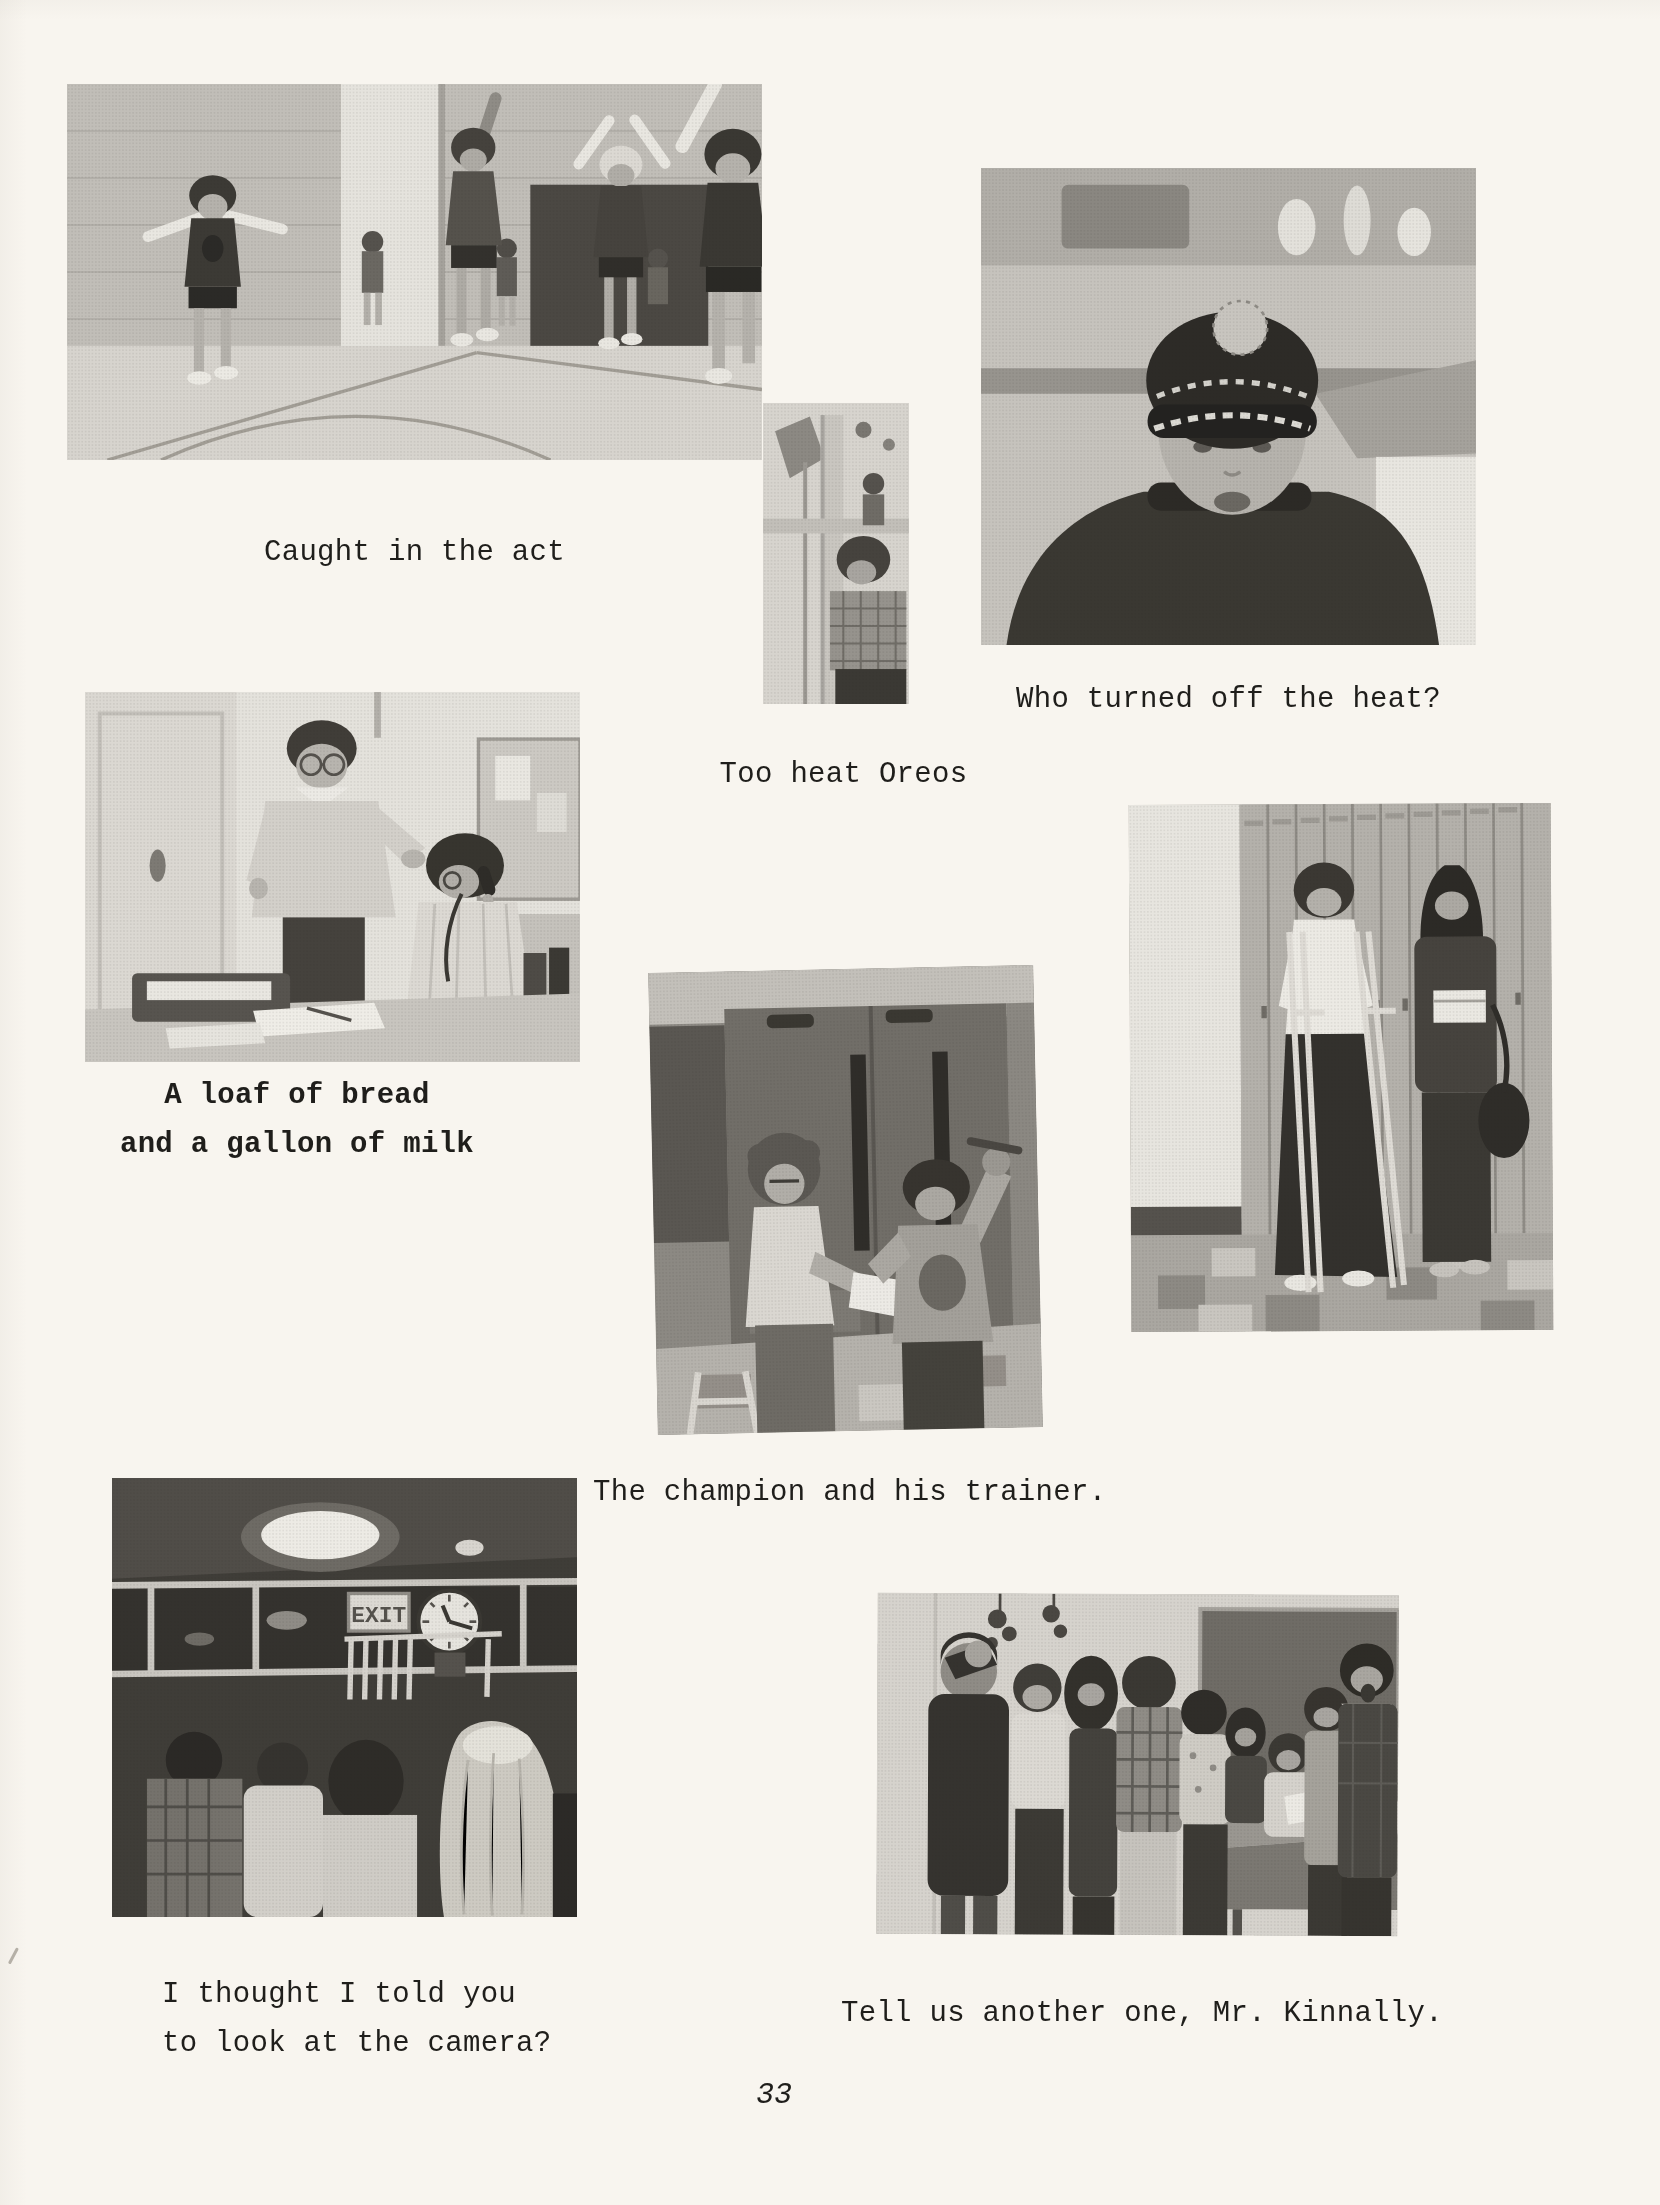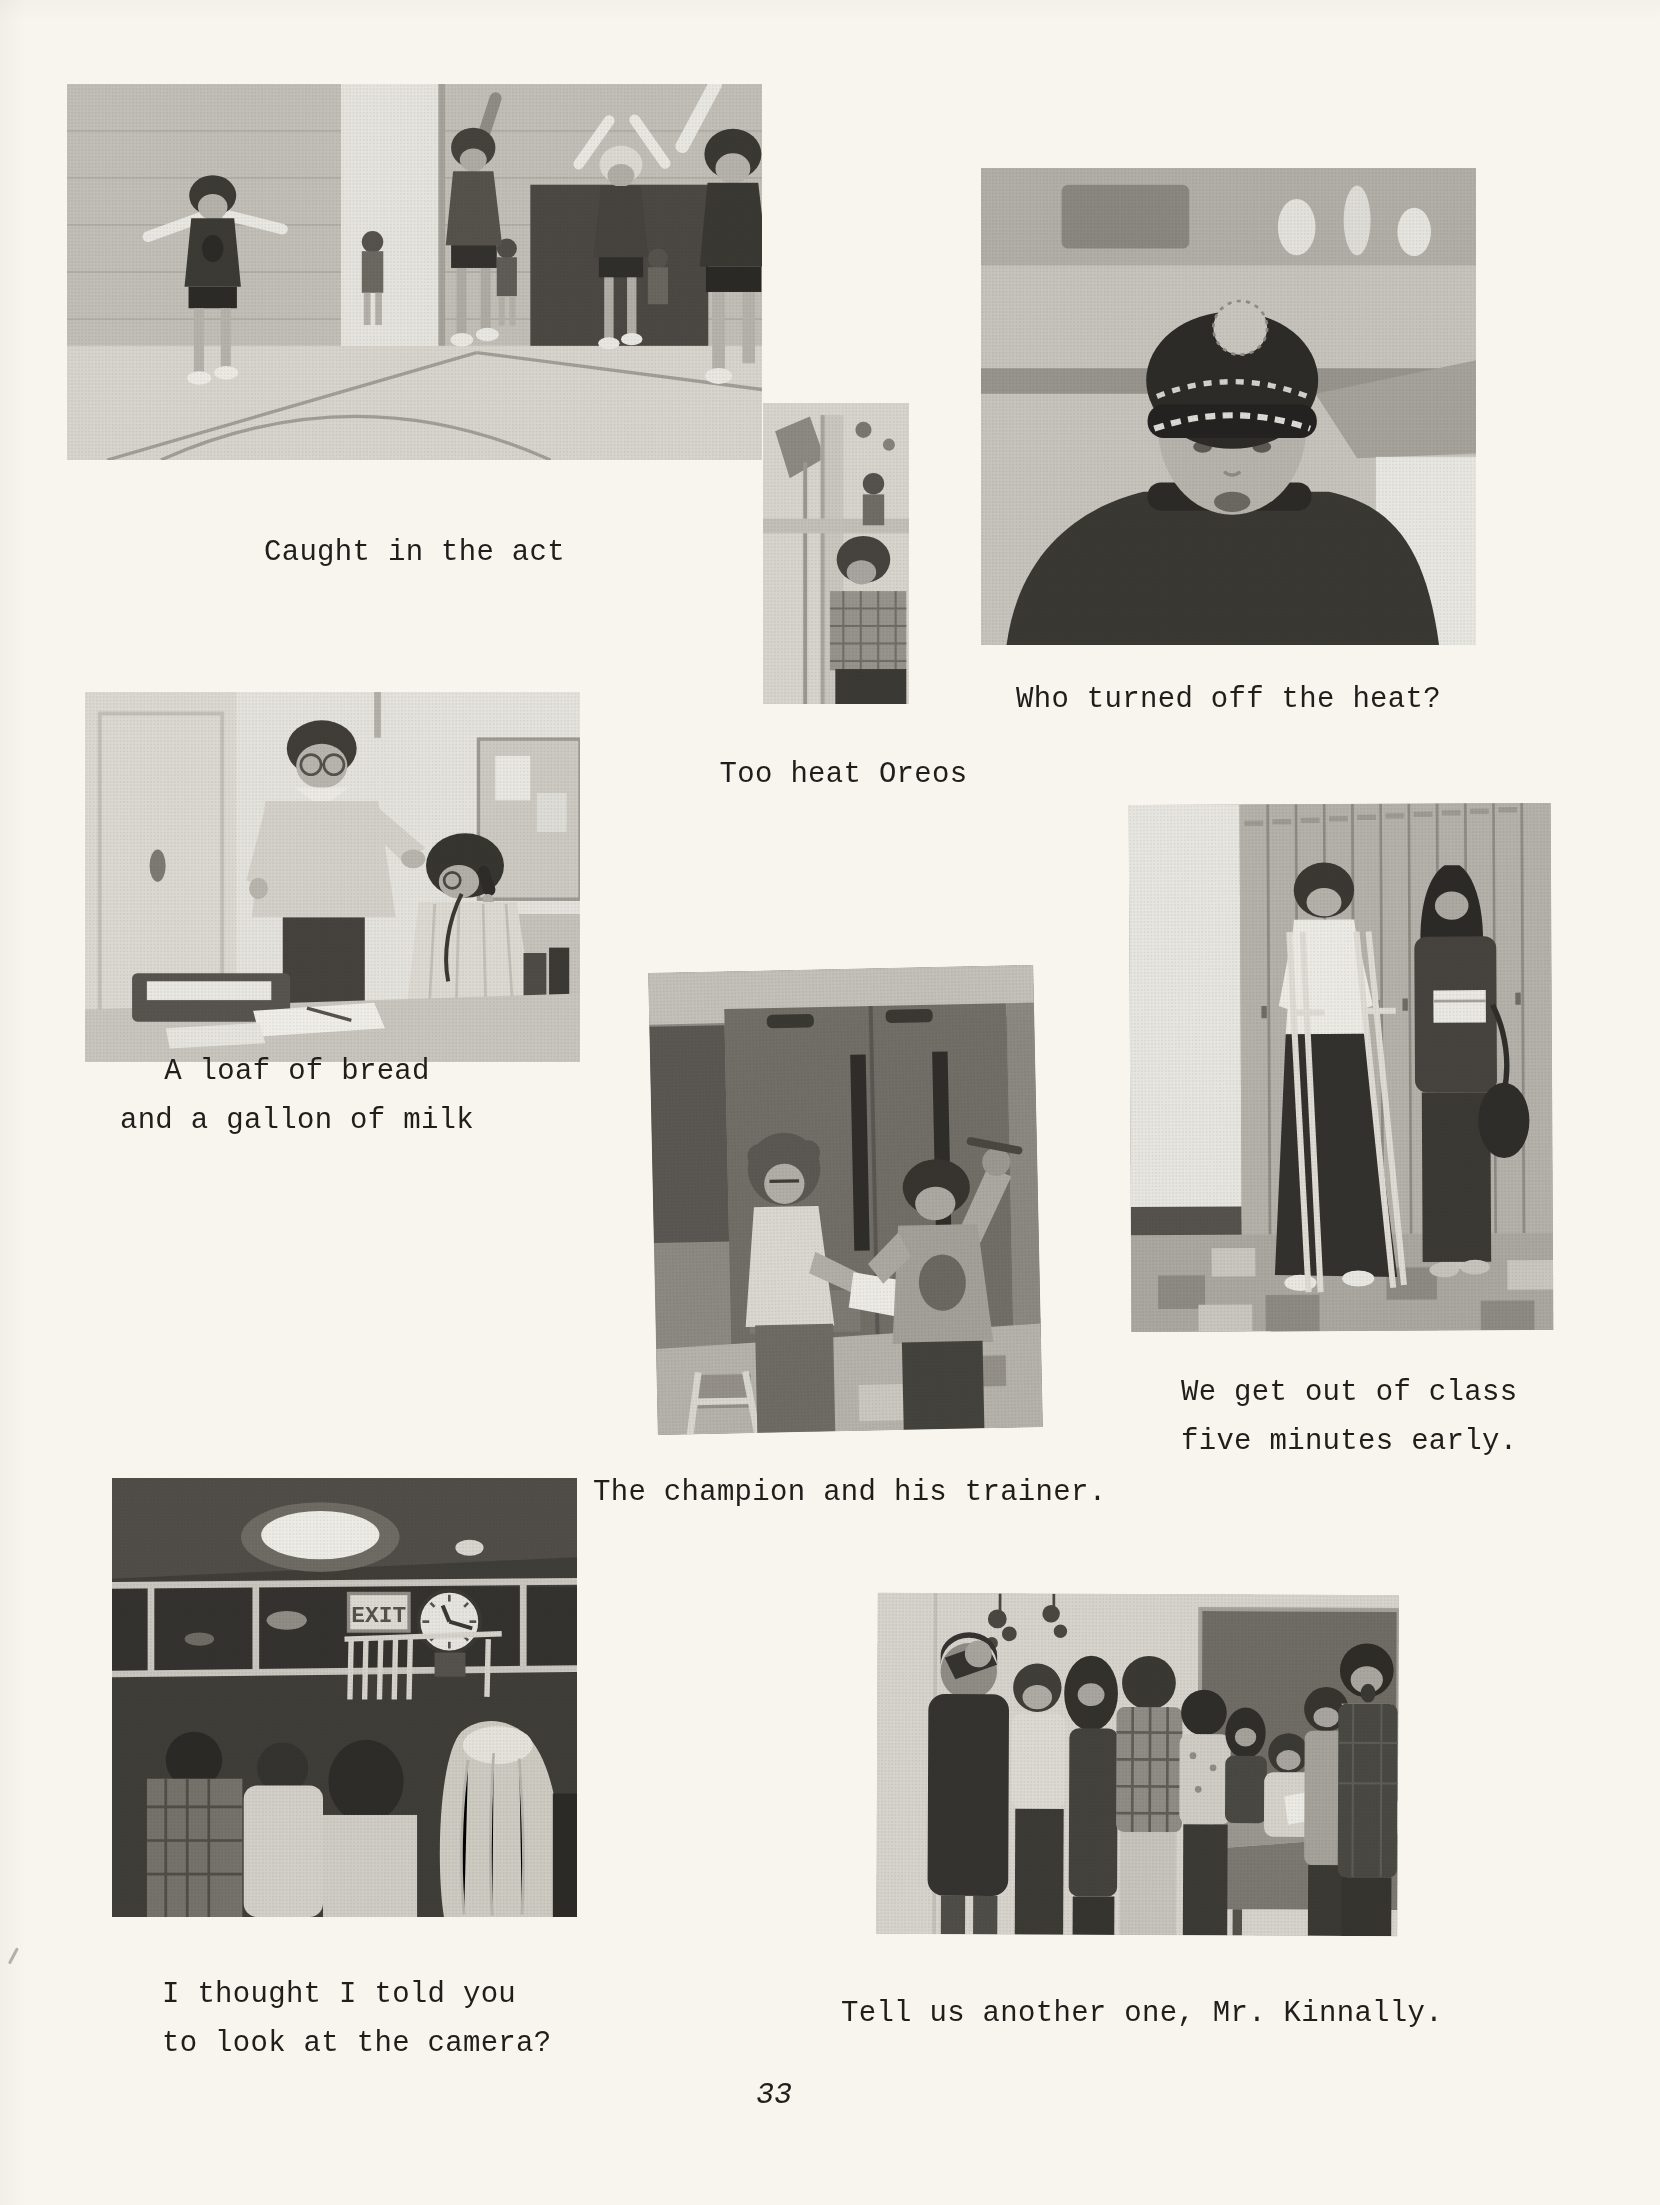--- a/index.html
+++ b/index.html
@@ -263,21 +263,21 @@
       <g>
         <polygon points="0,472 736,448 736,550 0,550" fill="#c8c5bf"></polygon>
         <rect x="70" y="418" width="235" height="72" rx="8" fill="#57544f"></rect>
         <rect x="92" y="430" width="185" height="28" fill="#e9e7e1"></rect>
         <polygon points="250,474 430,462 446,500 260,512" fill="#efede7"></polygon>
         <polygon points="120,500 260,492 268,522 126,530" fill="#e6e4de"></polygon>
         <line x1="330" y1="470" x2="396" y2="488" stroke="#55524d" stroke-width="5"></line>
       </g>
     </svg>
   </figure>
-  <figcaption class="caption center" style="left:62px;top:1048px;width:470px;">A loaf of bread
+  <figcaption class="caption center" style="left:62px;top:1072px;width:470px;font-weight:bold;">A loaf of bread
 and a gallon of milk</figcaption>
 
   <figure class="photo" style="left:1130px;top:804px;width:422px;height:527px;margin:0;transform:rotate(-.3deg);">
     <svg viewBox="0 0 628 784" preserveAspectRatio="none">
       <rect width="628" height="784" fill="#b2afa9"></rect>
       <rect x="0" y="0" width="165" height="620" fill="#e7e5df"></rect>
       <rect x="0" y="598" width="165" height="46" fill="#55524d"></rect>
 
       <g>
         <rect x="165" y="0" width="463" height="640" fill="#b4b1ab"></rect>
@@ -362,22 +362,20 @@
         <rect x="452" y="278" width="78" height="48" fill="#eae8e2"></rect>
         <line x1="452" y1="294" x2="530" y2="294" stroke="#a5a29c" stroke-width="4"></line>
         <rect x="434" y="430" width="102" height="252" fill="#3b3934"></rect>
         <ellipse cx="556" cy="472" rx="38" ry="56" fill="#2f2d29"></ellipse>
         <path d="M540,300 C560,340 566,390 556,430" stroke="#2f2d29" stroke-width="8" fill="none"></path>
         <ellipse cx="466" cy="694" rx="22" ry="11" fill="#c6c3bd"></ellipse>
         <ellipse cx="512" cy="690" rx="22" ry="11" fill="#c6c3bd"></ellipse>
       </g>
     </svg>
   </figure>
-  <figcaption class="caption" style="left:1181px;top:1369px;">We get out of class
-five minutes early.</figcaption>
 
   <figure class="photo" style="left:653px;top:969px;width:385px;height:462px;margin:0;transform:rotate(-1.2deg);">
     <svg viewBox="0 0 573 688" preserveAspectRatio="none">
       <rect width="573" height="688" fill="#8c8983"></rect>
       <rect y="0" width="573" height="78" fill="#c3c0ba"></rect>
       <line x1="0" y1="80" x2="573" y2="78" stroke="#8e8b85" stroke-width="6"></line>
       <rect x="0" y="80" width="112" height="322" fill="#5a5752"></rect>
       <g>
         <rect x="112" y="56" width="420" height="506" fill="#716e68"></rect>
         <line x1="330" y1="56" x2="330" y2="562" stroke="#5a5752" stroke-width="6"></line>

